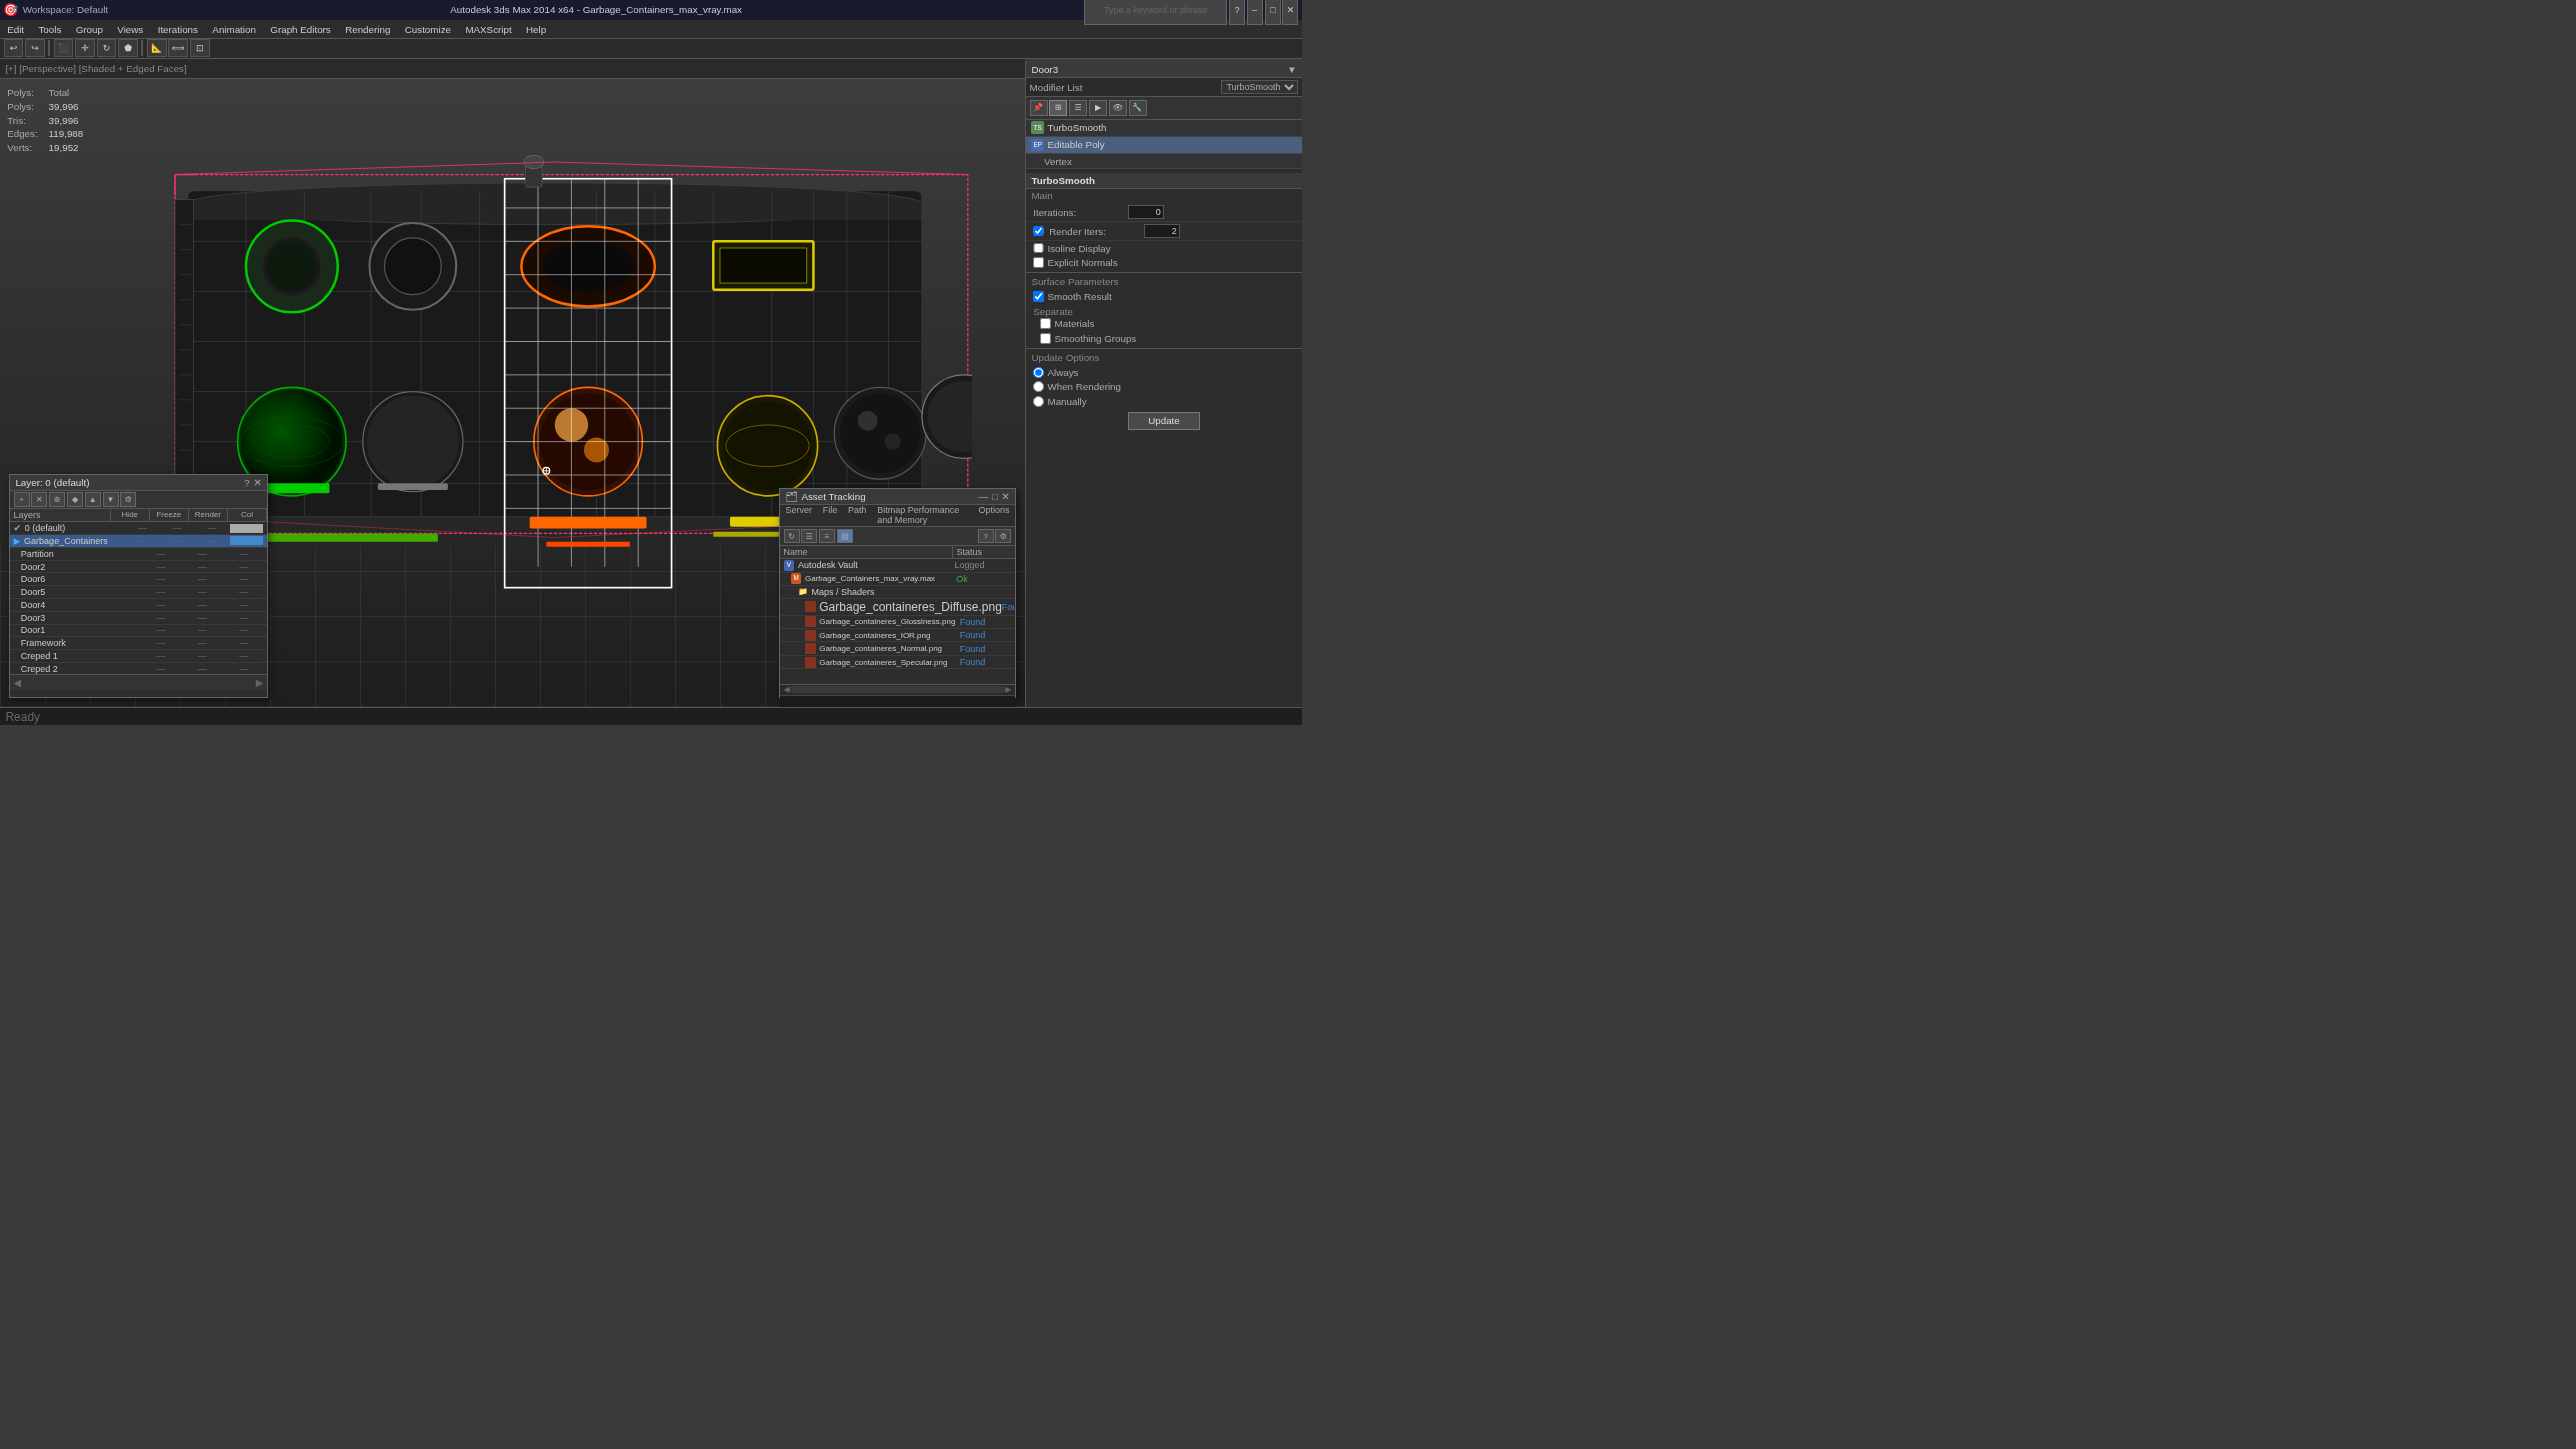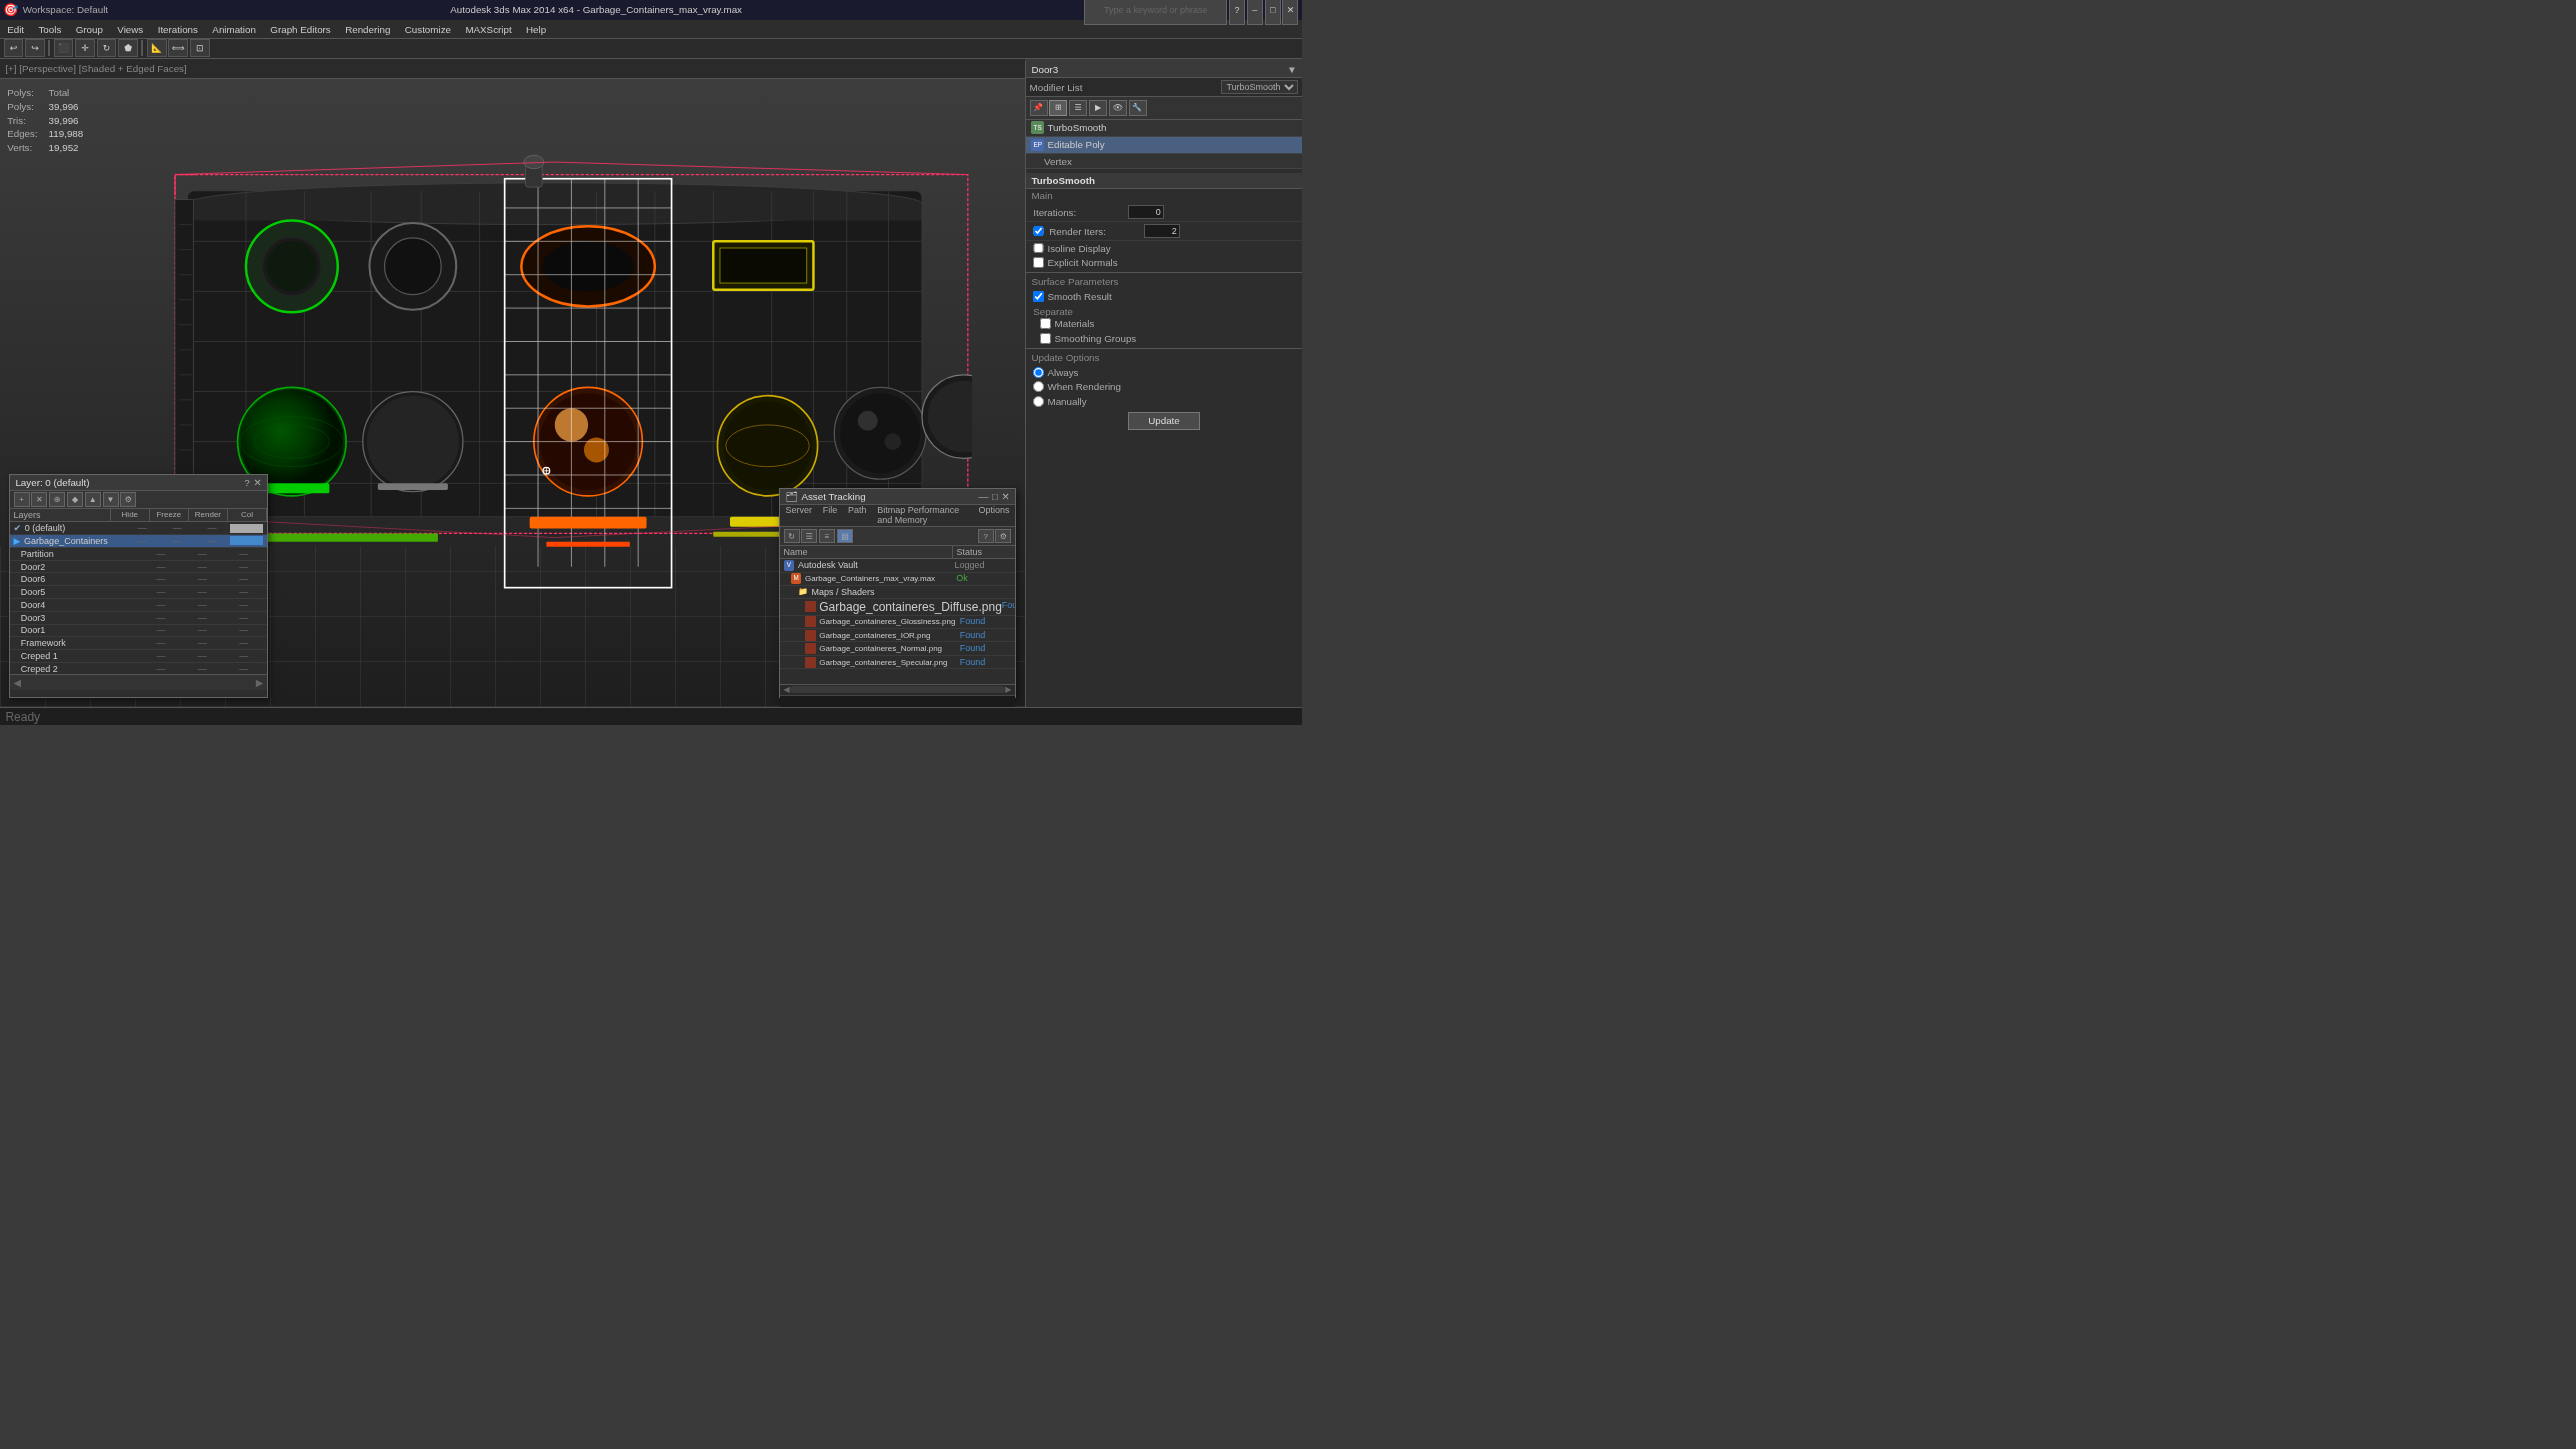--- a/index.html
+++ b/index.html
@@ -371,20 +371,21 @@
       border-bottom: 0.9px solid #555;
       font-size: 9px;
       color: #aaa;
     }
     .asset-col { padding: 0.9px 3.6px; flex: 3; border-right: 0.9px solid #555; }
     .asset-col-status { padding: 0.9px 3.6px; flex: 1; }
 
     .asset-list { overflow-y: auto; }
     .asset-item {
       display: flex;
+      align-items: center;
       padding: 0.9px 3.6px;
       font-size: 9px;
       color: #ccc;
       border-bottom: 0.9px solid #3a3a3a;
     }
     .asset-name { flex: 3; display: flex; align-items: center; gap: 1.8px; }
     .asset-status { flex: 1; font-size: 9px; }
     .status-ok { color: #44aa44; }
     .status-found { color: #4488cc; }
     .status-logged { color: #888; }

